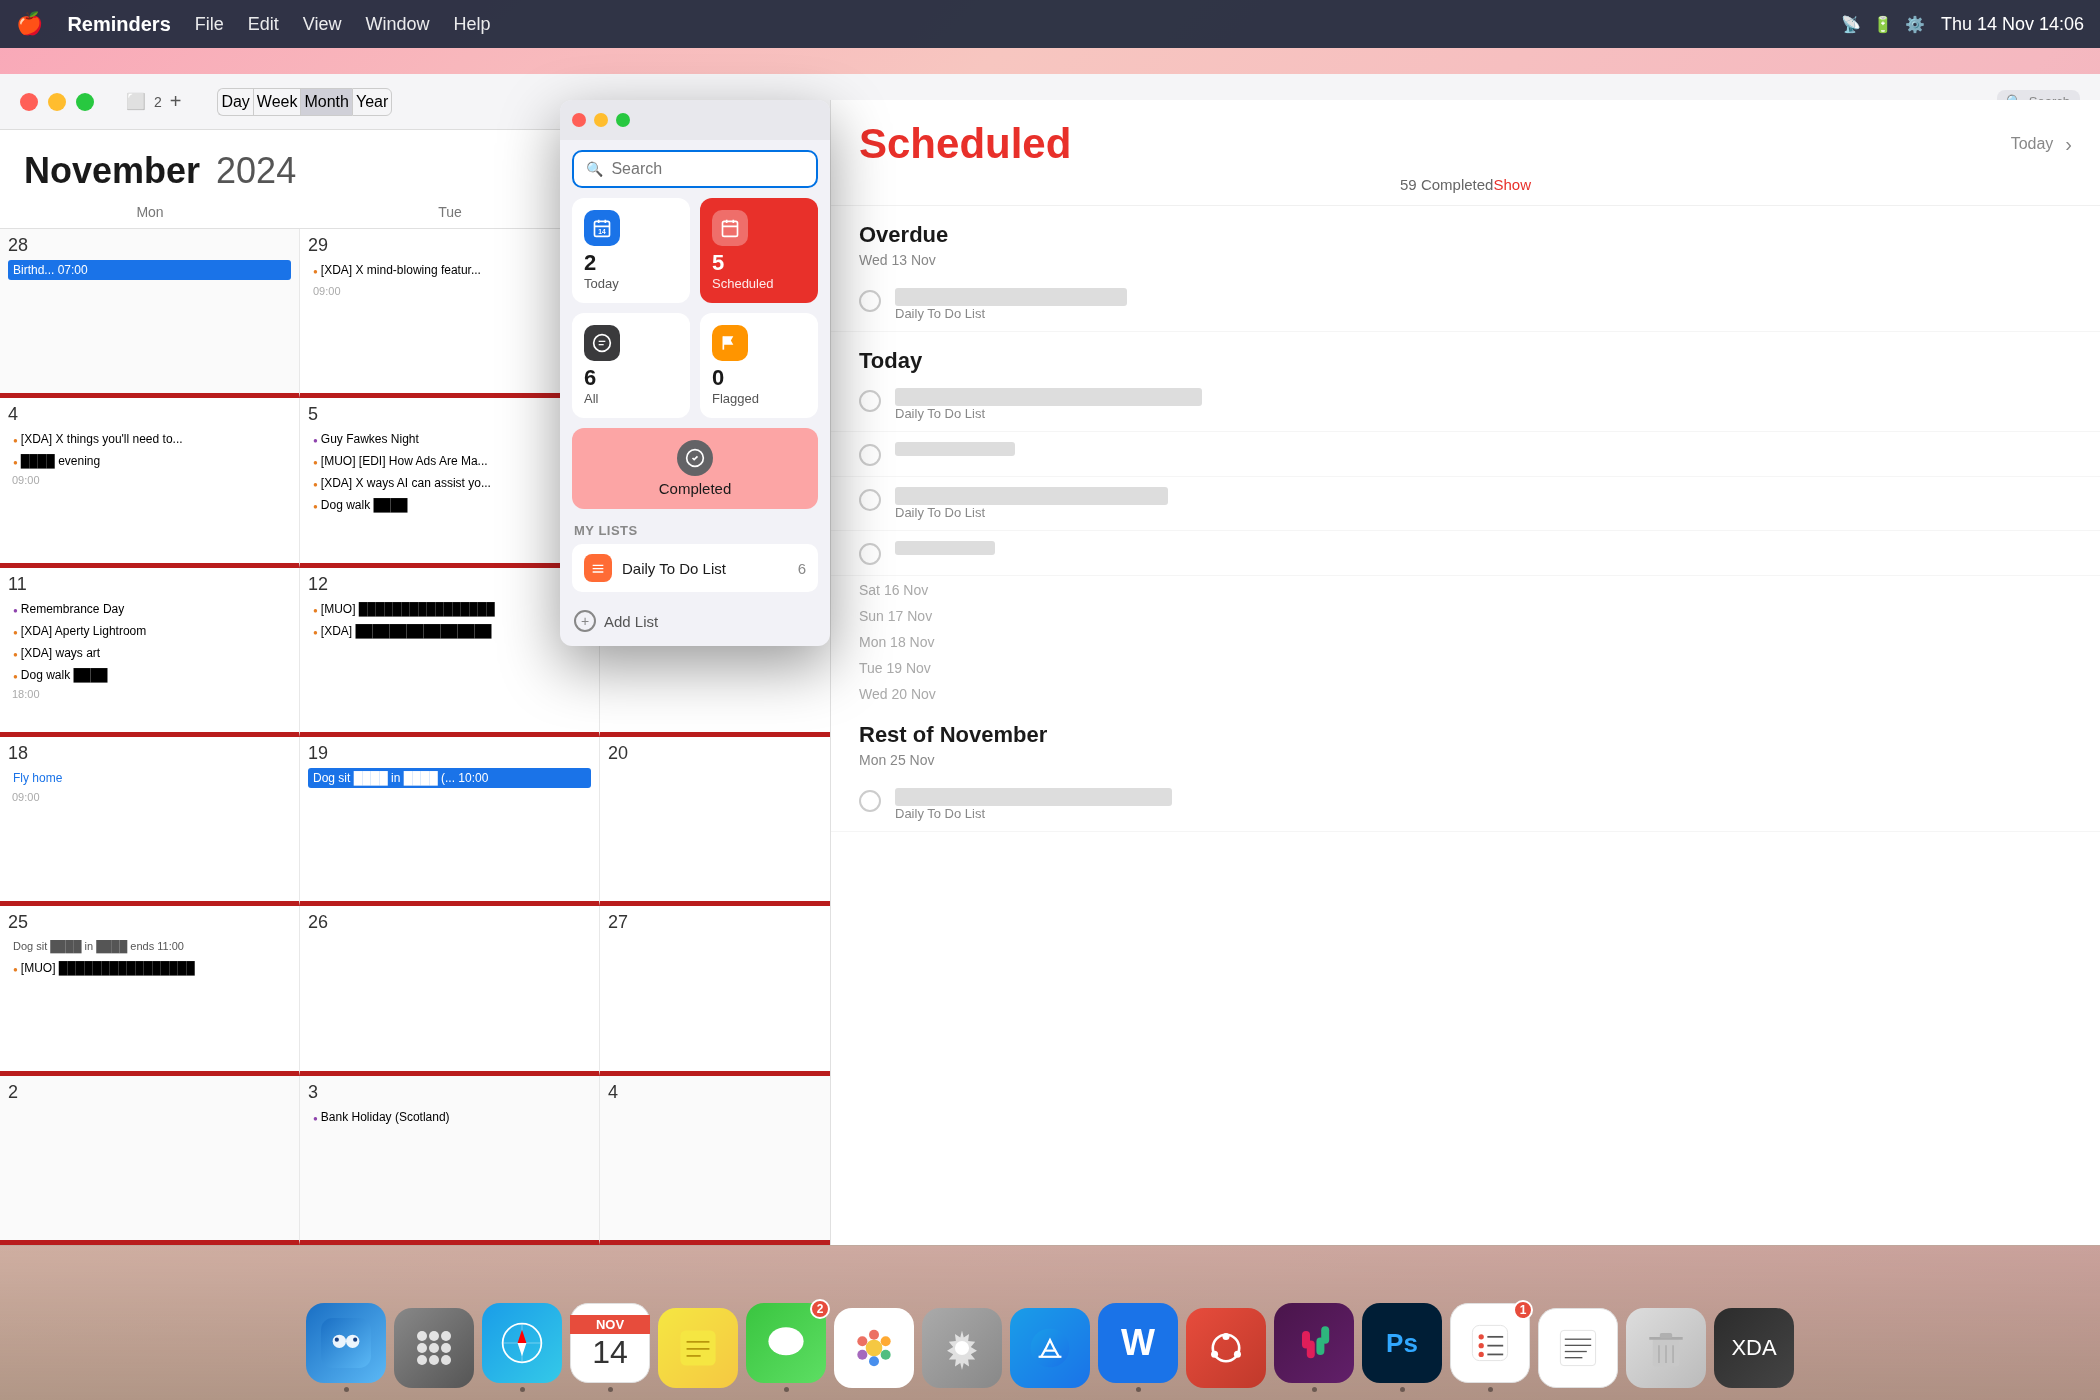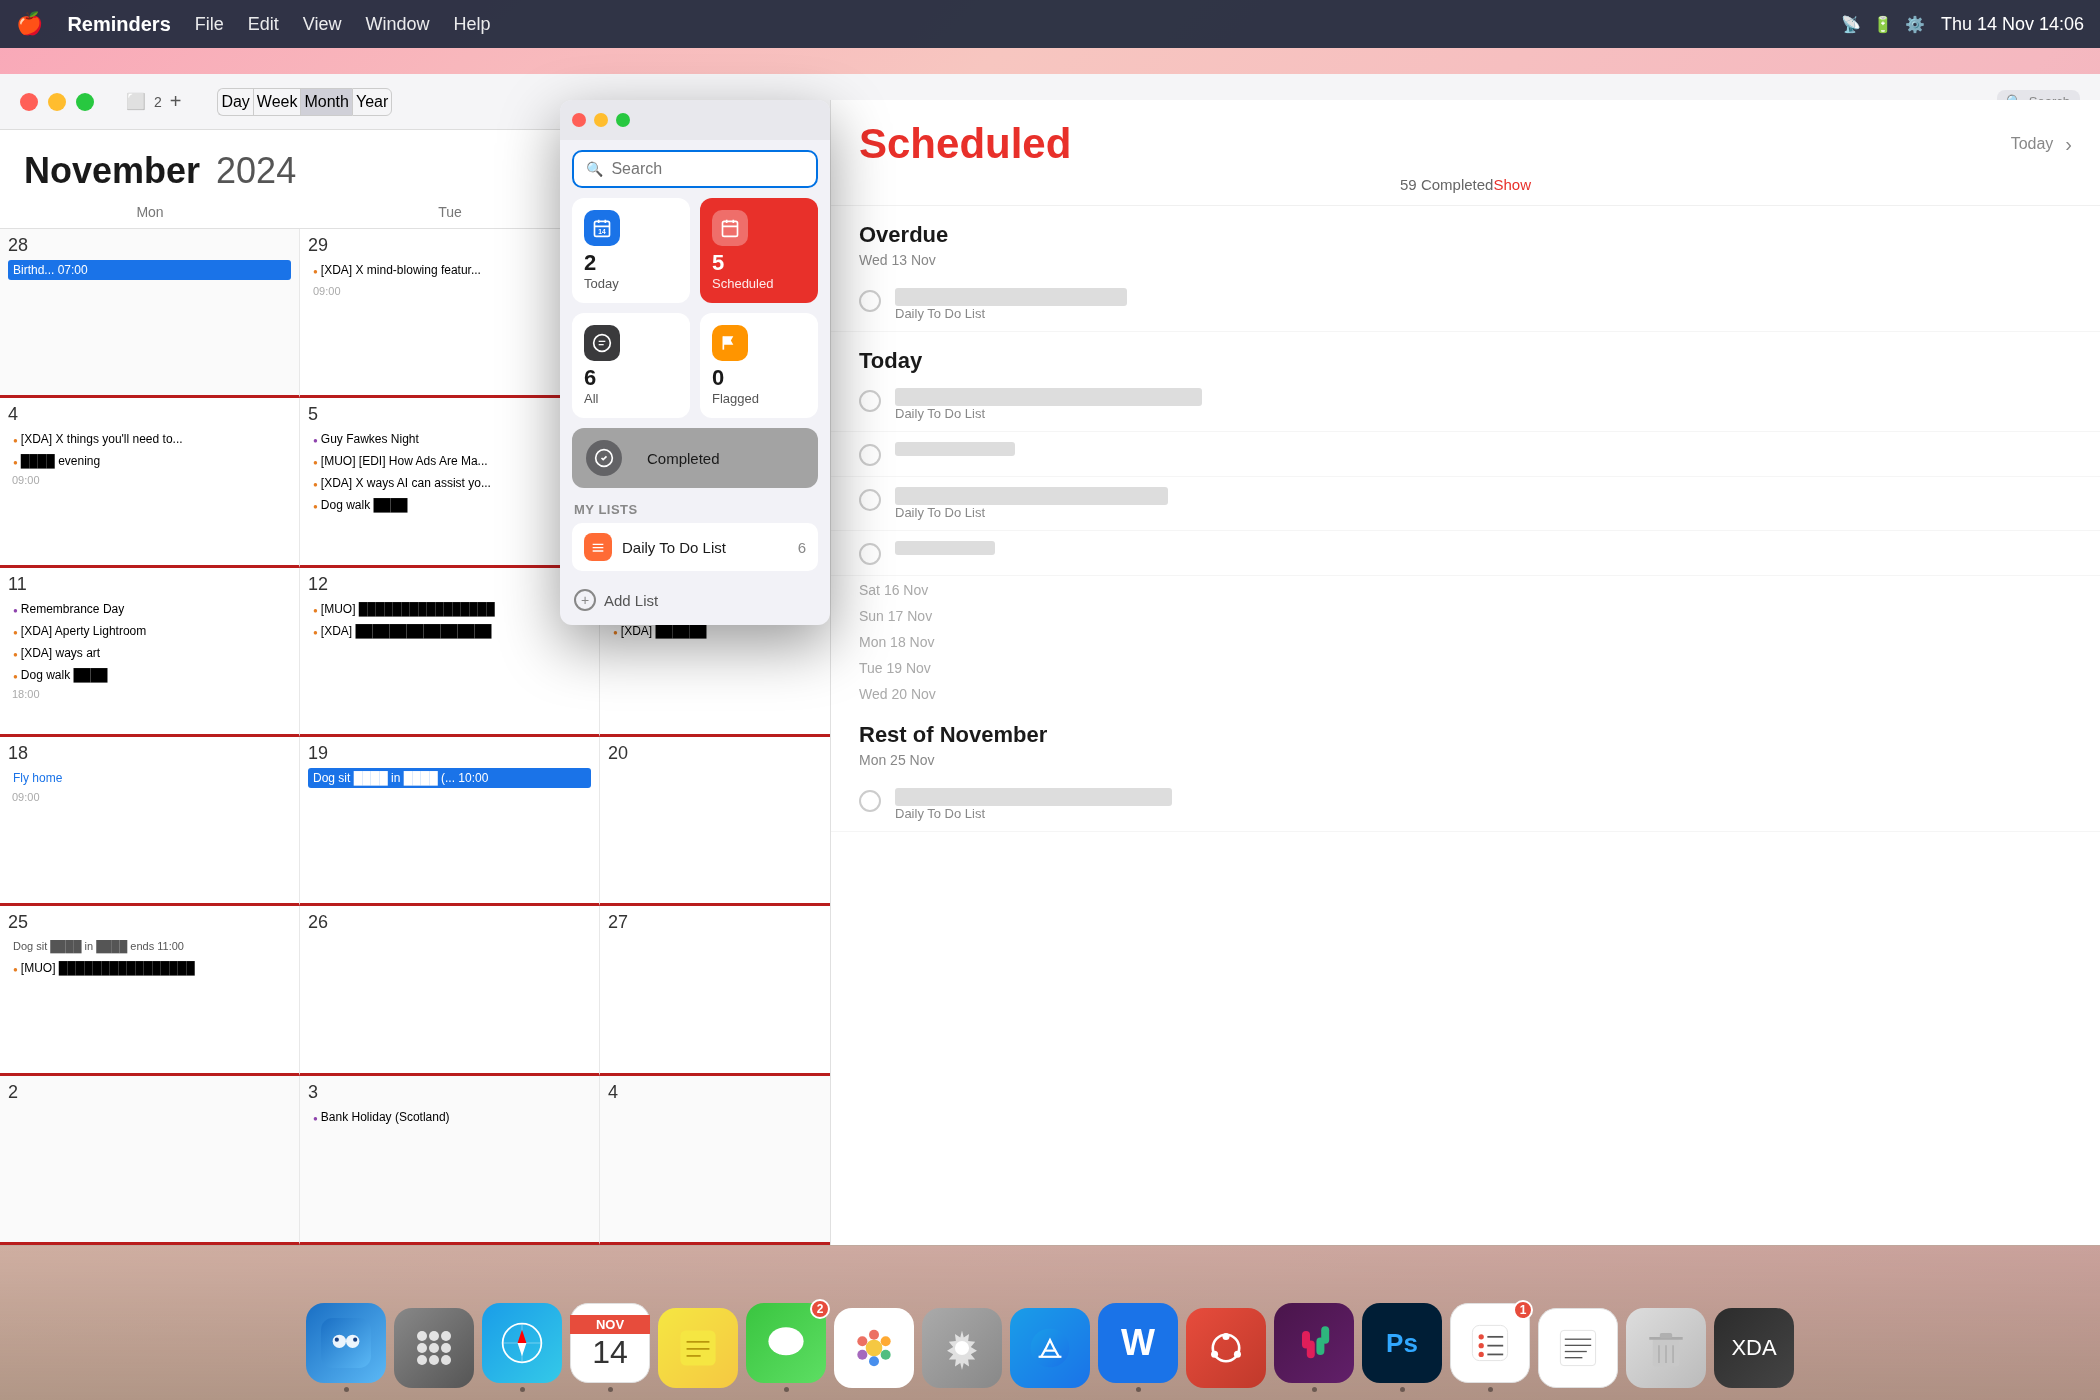--- a/index.html
+++ b/index.html
@@ -143,21 +143,21 @@
     }
     .cal-day-header {
       text-align: center;
       font-size: 14px;
       color: #777;
       font-weight: 500;
       padding: 4px 0;
     }
     .cal-cell {
       border-right: 1px solid #e8e8e8;
-      border-bottom: 3px solid #b91c1c;
+      border-bottom: 5px solid #b91c1c;
       min-height: 160px;
       padding: 6px 8px;
       overflow: hidden;
       vertical-align: top;
     }
     .cal-cell.inactive { background: #fafafa; }
     .cal-cell.today { background: #f0f4ff; }
     .cal-date-num {
       font-size: 18px;
       font-weight: 500;
@@ -270,27 +270,28 @@
     .popup-card.scheduled-active .popup-card-count { color: white; }
     .popup-card-label {
       font-size: 13px;
       color: #555;
       font-weight: 500;
     }
     .popup-card.scheduled-active .popup-card-label { color: rgba(255,255,255,0.9); }
 
     .popup-completed-card {
       margin: 0 12px 10px;
-      background: #a3a3a3;
+      background: #fca5a5;
       border-radius: 12px;
       padding: 12px 14px;
       display: flex;
       align-items: center;
-      gap: 25px;
+      gap: 4px;
       cursor: pointer;
+      flex-direction: column;
     }
     .completed-icon {
       width: 36px; height: 36px;
       border-radius: 50%;
       background: #636366;
       display: flex;
       align-items: center;
       justify-content: center;
       color: white;
       font-size: 18px;

